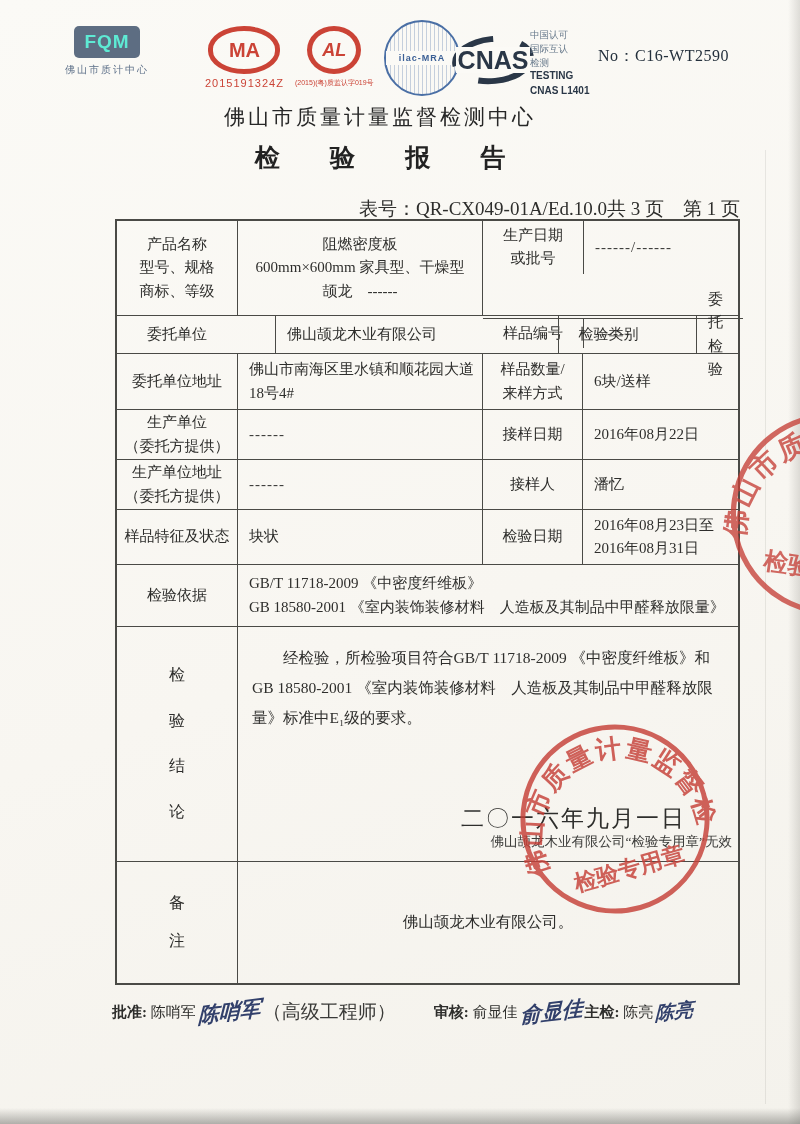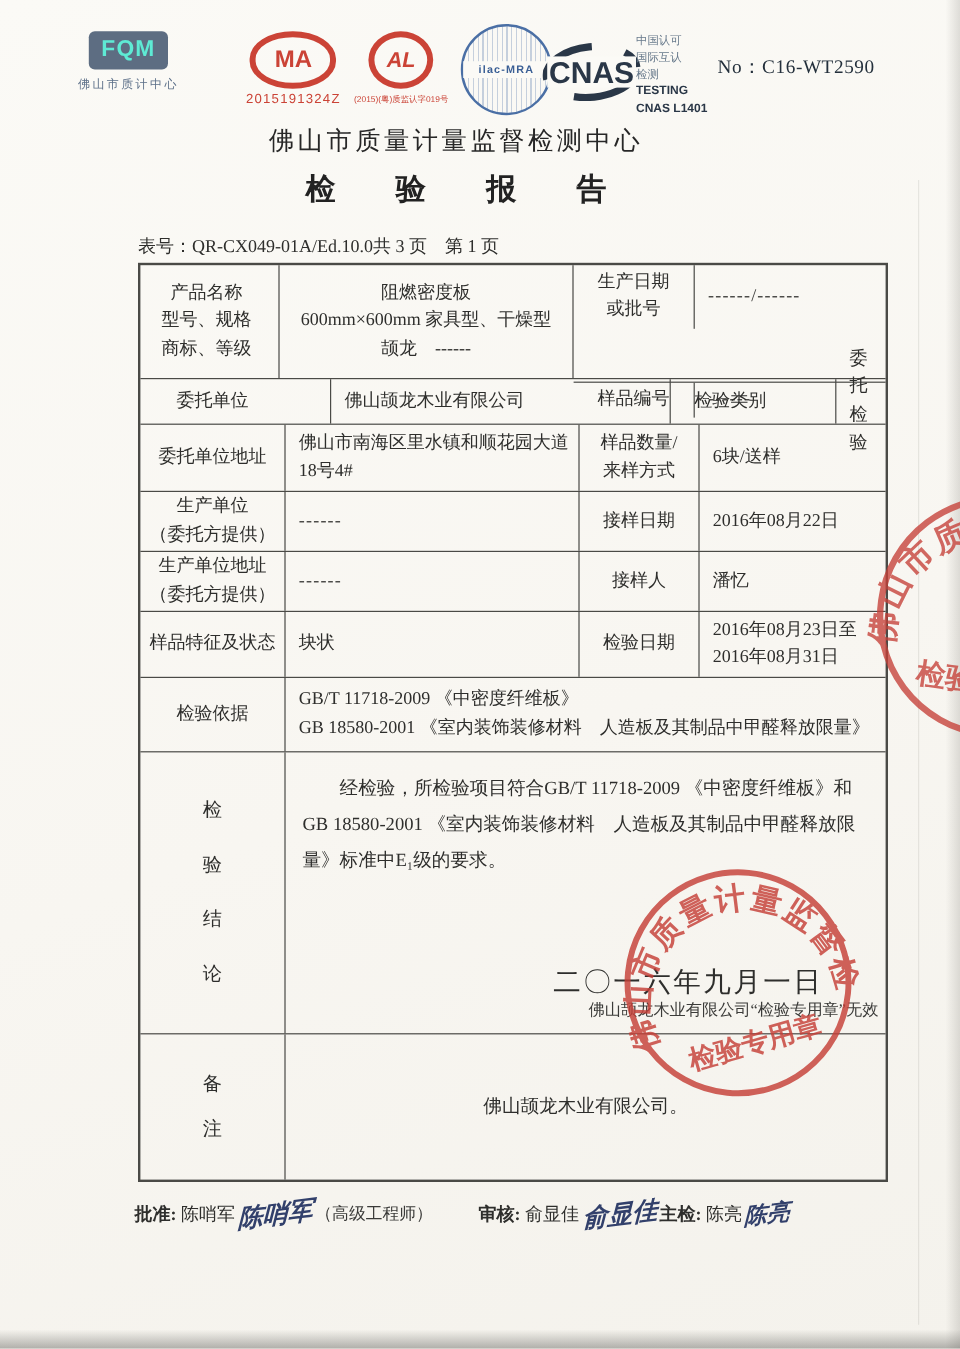--- a/index.html
+++ b/index.html
@@ -31,26 +31,26 @@
   .ilac-band{background:#fbfaf6;width:100%;text-align:center;font-family:"Liberation Sans",sans-serif;
     font-weight:bold;font-size:9px;color:#3a5f95;letter-spacing:1px;padding:2px 0;}
   .cnas{left:452px;top:34px;}
   .cnas-txt{left:530px;top:28px;font-family:"Liberation Sans",sans-serif;font-size:9.5px;color:#67798b;line-height:1.45;}
   .cnas-txt .b{font-weight:bold;color:#2a3747;font-size:10px;}
   .report-no{left:598px;top:46px;font-size:16px;letter-spacing:.5px;color:#24303c;}
 
   
   .org-title{left:0;right:40px;top:103px;text-align:center;font-size:21px;letter-spacing:3px;color:#272727;}
   .report-title{left:0;right:40px;top:141px;text-align:center;font-size:25px;font-weight:bold;letter-spacing:22px;text-indent:22px;color:#222;}
-  .meta{left:115px;top:196px;width:625px;display:flex;justify-content:flex-start;font-size:15px;}
+  .meta{left:115px;top:196px;width:625px;display:flex;justify-content:flex-end;font-size:19px;}
 
   
   .tbl{position:absolute;left:115px;top:219px;width:625px;border:2px solid #4a4a46;box-sizing:border-box;}
   .trow{display:flex;border-top:1.5px solid #4a4a46;box-sizing:border-box;}
-  .trow:first-child{border-top:none;justify-content:flex-end;}
+  .trow:first-child{border-top:none;}
   .cell{box-sizing:border-box;display:flex;flex-direction:column;justify-content:center;align-items:center;
     text-align:center;font-size:15px;line-height:1.55;padding:3px 4px;}
   .cell.left{align-items:flex-start;text-align:left;padding-left:11px;}
   .bl{border-left:1.5px solid #4a4a46;}
   .w-l{width:120px;flex:none;}
   .w-v{width:245px;flex:none;}
   .w-rl{width:100px;flex:none;}
   .w-rv{width:160px;flex:1;}
   .rsplit{display:flex;flex-direction:column;width:260px;flex:1;gap:44px;}
   .rsplit .sub{display:flex;flex:1;}
@@ -67,21 +67,21 @@
   .stamp{position:absolute;color:#c64038;opacity:.82;pointer-events:none;}
   .stamp-main{left:516px;top:720px;width:198px;height:198px;transform:rotate(-16deg);}
   .stamp-edge{left:726px;top:408px;width:212px;height:212px;transform:rotate(8deg);opacity:.78;}
 
   
   .footer{position:absolute;left:112px;top:998px;width:660px;display:flex;align-items:center;font-size:15px;white-space:nowrap;}
   .footer .lab{font-weight:bold;}
   .sig{font-family:"DejaVu Serif",serif;font-style:italic;font-weight:bold;color:#32406b;
     font-size:21px;transform:rotate(-7deg) skewX(-8deg);display:inline-block;margin:0 2px;}
   .sig.small{font-size:19px;}
-  .ftitle{font-size:14px;color:#3a3a38;}
+  .ftitle{font-size:19px;color:#3a3a38;}
 </style>
 </head>
 <body>
 
 <div class="page">
   <div class="scanline"></div>
 
   <div class="abs fqm-box">
     <div class="fqm-rect">FQM</div>
     <div class="fqm-cap">佛山市质计中心</div>

